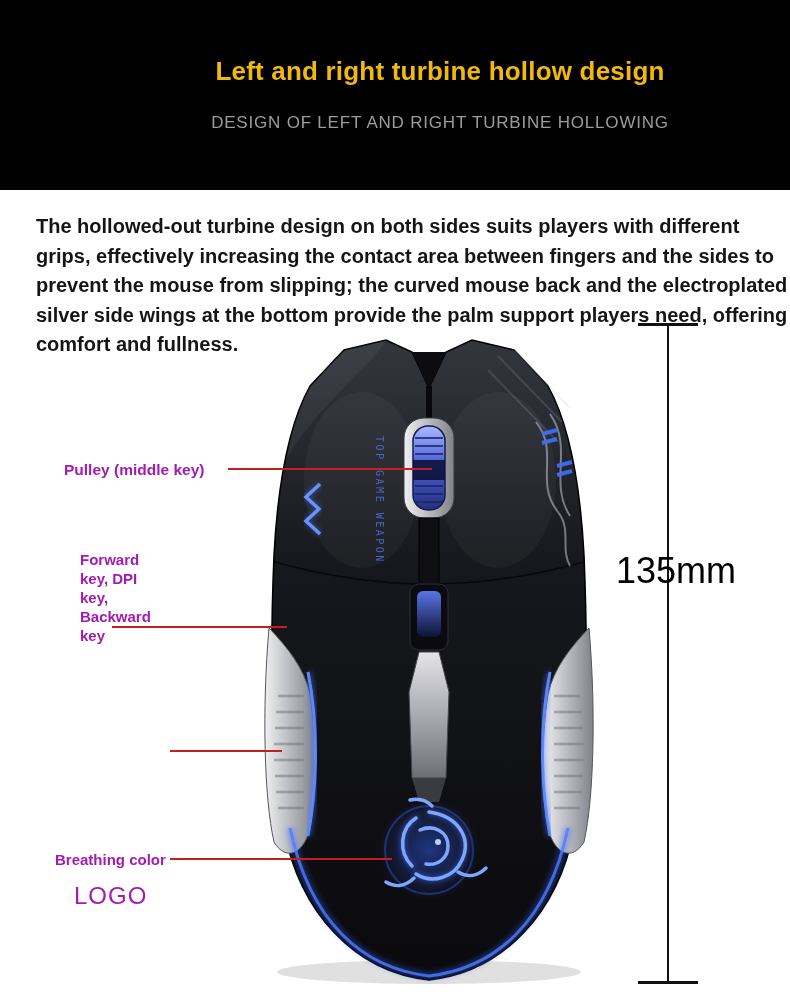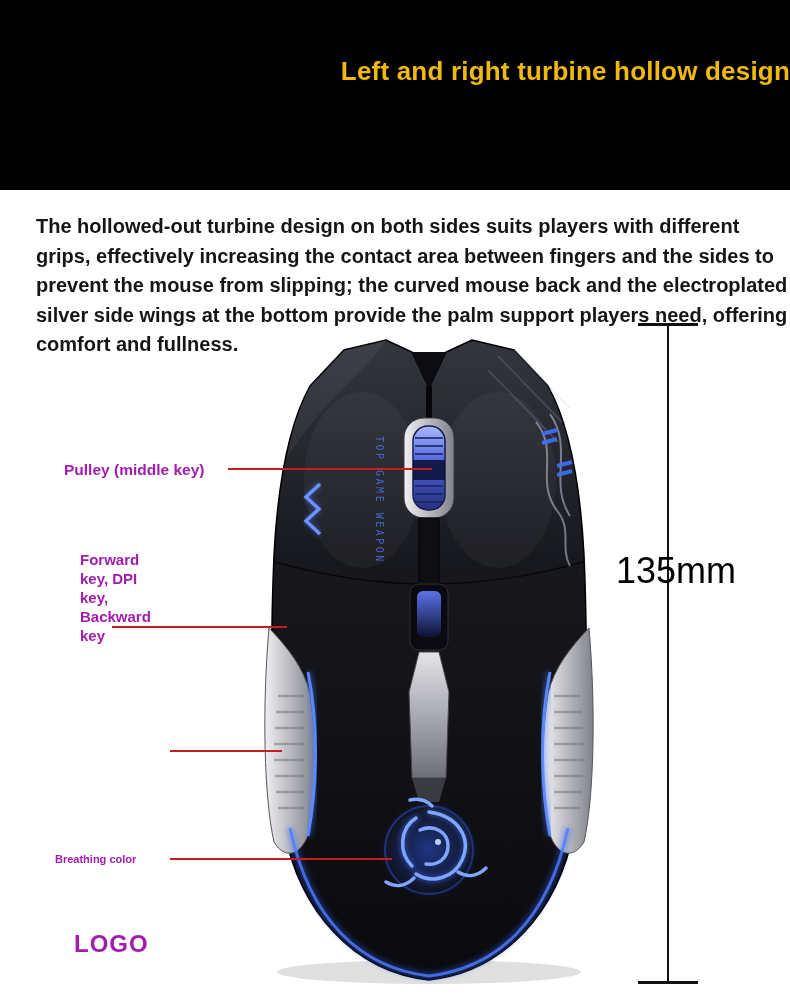--- a/index.html
+++ b/index.html
@@ -2,53 +2,54 @@
 <html><head>
 <meta charset="utf-8">
 <style>
   html,body{margin:0;padding:0;}
   body{
     width:790px;height:996px;position:relative;overflow:hidden;
     background:#ffffff;font-family:"Liberation Sans",sans-serif;
   }
   .hero{
     position:absolute;top:0;left:0;width:790px;height:190px;
-    background:#000;box-sizing:border-box;text-align:right;
+    background:#000;box-sizing:border-box;text-align:center;
     padding:56px 0 0 90px;
   }
   .hero-title{
     margin:0;color:#f0b90b;font-size:26px;font-weight:700;letter-spacing:0.2px;
   }
   .hero-subtitle{
     margin:26px 0 0 0;color:#9c9c9c;font-size:17px;font-weight:400;letter-spacing:0.8px;
   }
   .desc{
     position:absolute;top:196px;left:20px;width:752px;
     font-size:20px;font-weight:700;color:#151515;line-height:1.48;margin:16px;
   }
   .figure{position:absolute;top:310px;left:0;width:790px;height:686px;}
   .mouse{position:absolute;left:262px;top:20px;}
   .redline{position:absolute;height:2px;background:#c41e1e;z-index:1;}
   .lbl{position:absolute;z-index:2;font-weight:700;color:#a21caf;font-size:15px;line-height:19px;}
   .lbl-pulley{left:64px;top:150px;font-size:15.5px;}
   .lbl-keys{left:80px;top:240px;width:74px;}
   .lbl-turbine{left:30px;top:423px;width:150px;font-size:15.5px;line-height:20px;}
-  .lbl-breathing{left:55px;top:540px;font-size:11px;text-align:center;}
-  .lbl-logo{left:74px;top:576px;font-size:24px;font-weight:700;letter-spacing:1px;margin-top:48px;}
+  .lbl-breathing{left:55px;top:540px;font-size:15px;text-align:center;}
+  .lbl-logo{left:74px;top:576px;font-size:24px;font-weight:400;letter-spacing:1px;}
   .lbl-custom{left:24px;top:614px;font-size:25px;font-weight:700;color:#c80000;}
   .measure-line{position:absolute;left:667px;top:14px;width:2px;height:659px;background:#111;}
   .measure-cap{position:absolute;width:60px;height:3px;background:#111;left:638px;}
   .cap-top{top:13px;} .cap-bottom{top:671px;}
   .measure-label{position:absolute;left:616px;top:240px;font-size:36px;color:#000;font-weight:400;}
 </style>
 </head>
 <body>
 
 <header class="hero">
   <h1 class="hero-title">Left and right turbine hollow design</h1>
+  <div class="hero-subtitle">DESIGN OF LEFT AND RIGHT TURBINE HOLLOWING</div>
 </header>
 
 <p class="desc">The hollowed-out turbine design on both sides suits players with different grips, effectively increasing the contact area between fingers and the sides to prevent the mouse from slipping; the curved mouse back and the electroplated silver side wings at the bottom provide the palm support players need, offering comfort and fullness.</p>
 
 <div class="figure">
 
   <svg class="mouse" viewBox="0 0 334 656" width="334" height="656" xmlns="http://www.w3.org/2000/svg">
     <defs>
       <linearGradient id="bodyG" x1="0" y1="0" x2="0" y2="1">
         <stop offset="0" stop-color="#34363e"></stop>

